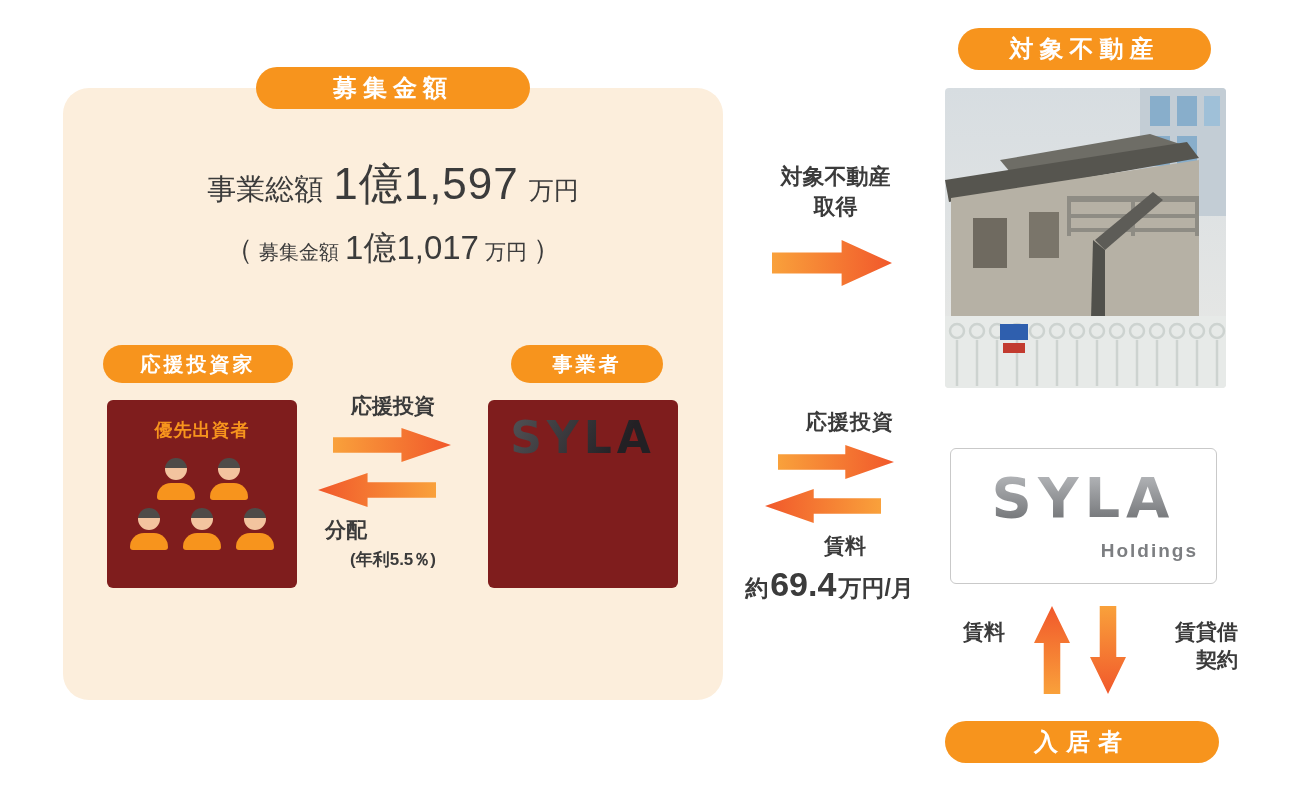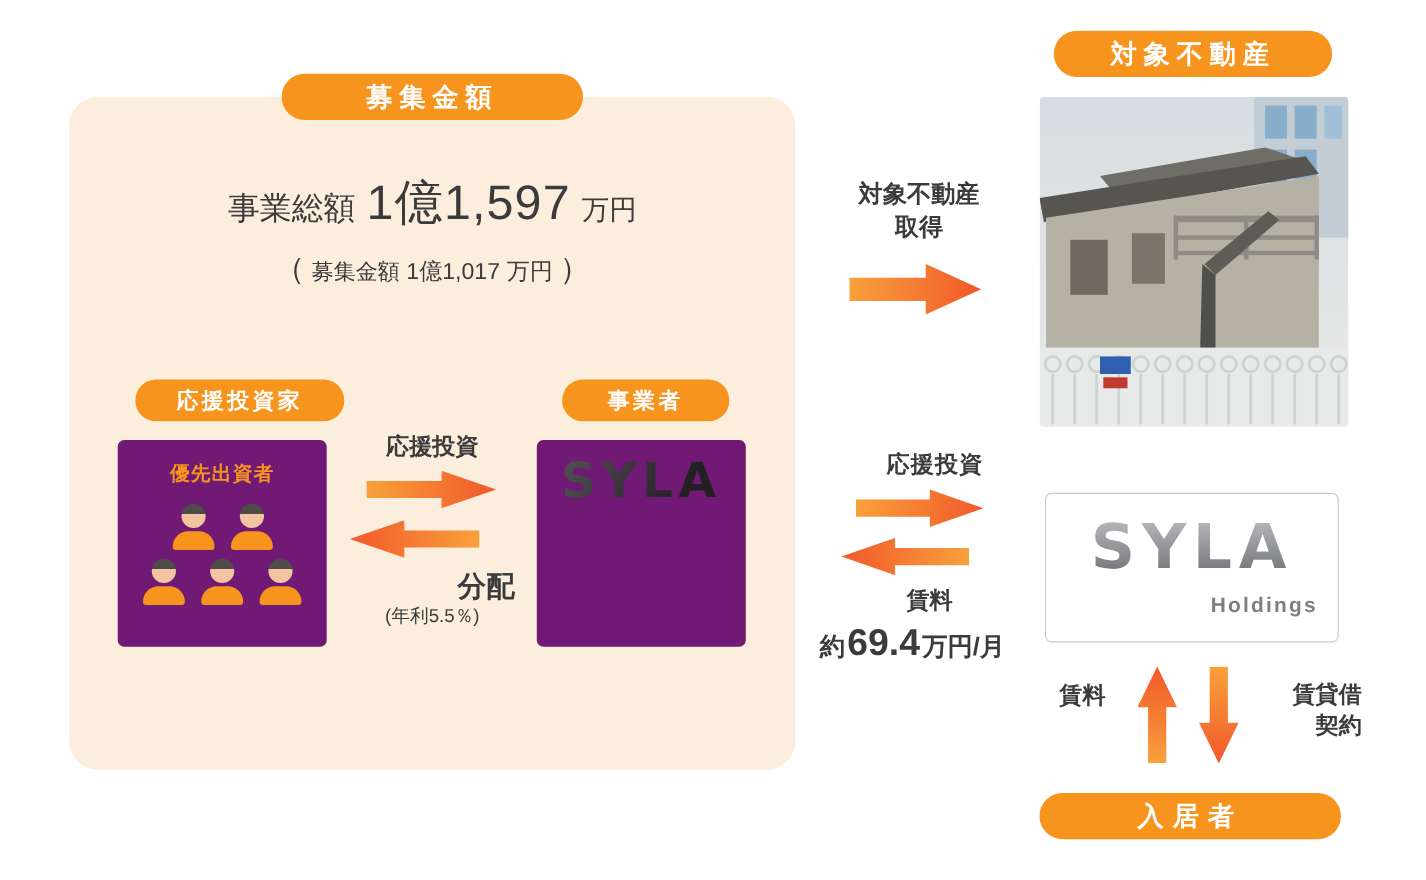--- a/index.html
+++ b/index.html
@@ -24,26 +24,26 @@
   .badge-partnership{left:193px;top:-21px;width:274px;height:42px;}
 
   .title-block{position:absolute;left:0;top:67px;width:100%;text-align:center;font-weight:normal;}
   .title-line1{display:flex;justify-content:center;align-items:baseline;gap:10px;}
   .t-label{font-size:29px;}
   .t-value{font-size:44px;letter-spacing:1px;}
   .t-unit{font-size:25px;}
   .title-line2{display:flex;justify-content:center;align-items:baseline;gap:6px;margin-top:12px;}
   .r-paren{font-size:28px;}
   .r-label{font-size:20px;}
-  .r-value{font-size:21px;}
+  .r-value{font-size:33px;}
   .r-unit{font-size:21px;}
 
-  .badge-investors{left:60px;top:257px;width:190px;height:38px;}
+  .badge-investors{left:40px;top:257px;width:190px;height:38px;}
   .badge-operator{left:448px;top:257px;width:152px;height:38px;}
-  .card{position:absolute;background:#701a75;border-radius:6px;}
+  .card{position:absolute;background:#7f1d1d;border-radius:6px;}
   .card-investors{left:44px;top:312px;width:190px;height:188px;}
   .card-operator{left:425px;top:312px;width:190px;height:188px;text-align:center;}
   .card-role{margin-top:18px;text-align:center;color:var(--orange);font-weight:bold;font-size:18px;letter-spacing:1px;}
 
   
   .avatars{position:absolute;left:0;top:52px;width:100%;height:136px;}
   .avatar{position:absolute;width:44px;height:42px;}
   .avatar .head{position:absolute;left:50%;transform:translateX(-50%);top:0;width:22px;height:22px;
       border-radius:50%;background:linear-gradient(to bottom,#4E4B48 44%,#F3C49F 44%);}
   .avatar .torso{position:absolute;bottom:0;left:50%;transform:translateX(-50%);width:38px;height:17px;
@@ -64,22 +64,22 @@
       clip-path:polygon(100% 27%,42% 27%,42% 0,0 50%,42% 100%,42% 73%,100% 73%);}
   .arrow-up{background:linear-gradient(0deg,var(--arrow-start),var(--arrow-end));
       clip-path:polygon(27% 100%,27% 42%,0 42%,50% 0,100% 42%,73% 42%,73% 100%);}
   .arrow-down{background:linear-gradient(180deg,var(--arrow-start),var(--arrow-end));
       clip-path:polygon(27% 0,27% 58%,0 58%,50% 100%,100% 58%,73% 58%,73% 0);}
 
   
   .flow-invest-label{position:absolute;left:250px;top:304px;width:160px;text-align:center;font-weight:bold;font-size:21px;}
   .arr-invest{left:270px;top:340px;width:118px;height:34px;}
   .arr-dividend{left:255px;top:385px;width:118px;height:34px;}
-  .flow-dividend-label{position:absolute;left:245px;top:428px;width:160px;text-align:right;font-weight:bold;font-size:26px;}
-  .flow-dividend-note{position:absolute;left:240px;top:460px;width:180px;text-align:center;font-weight:normal;font-size:17px;}
+  .flow-dividend-label{position:absolute;left:262px;top:428px;width:160px;text-align:left;font-weight:bold;font-size:21px;}
+  .flow-dividend-note{position:absolute;left:240px;top:460px;width:180px;text-align:center;font-weight:bold;font-size:17px;}
 
   
   .badge-property{left:958px;top:28px;width:253px;height:42px;}
   .photo{position:absolute;left:945px;top:88px;width:281px;height:300px;border-radius:4px;overflow:hidden;}
   .photo svg{display:block;width:100%;height:100%;}
   .acquire-label{position:absolute;left:758px;top:162px;width:155px;text-align:center;font-weight:bold;font-size:22px;line-height:1.35;}
   .arr-acquire{left:772px;top:240px;width:120px;height:46px;}
 
   .lease-contract-label{position:absolute;left:770px;top:408px;width:160px;text-align:center;font-weight:bold;font-size:21px;letter-spacing:1px;}
   .arr-lease{left:778px;top:445px;width:116px;height:34px;}

